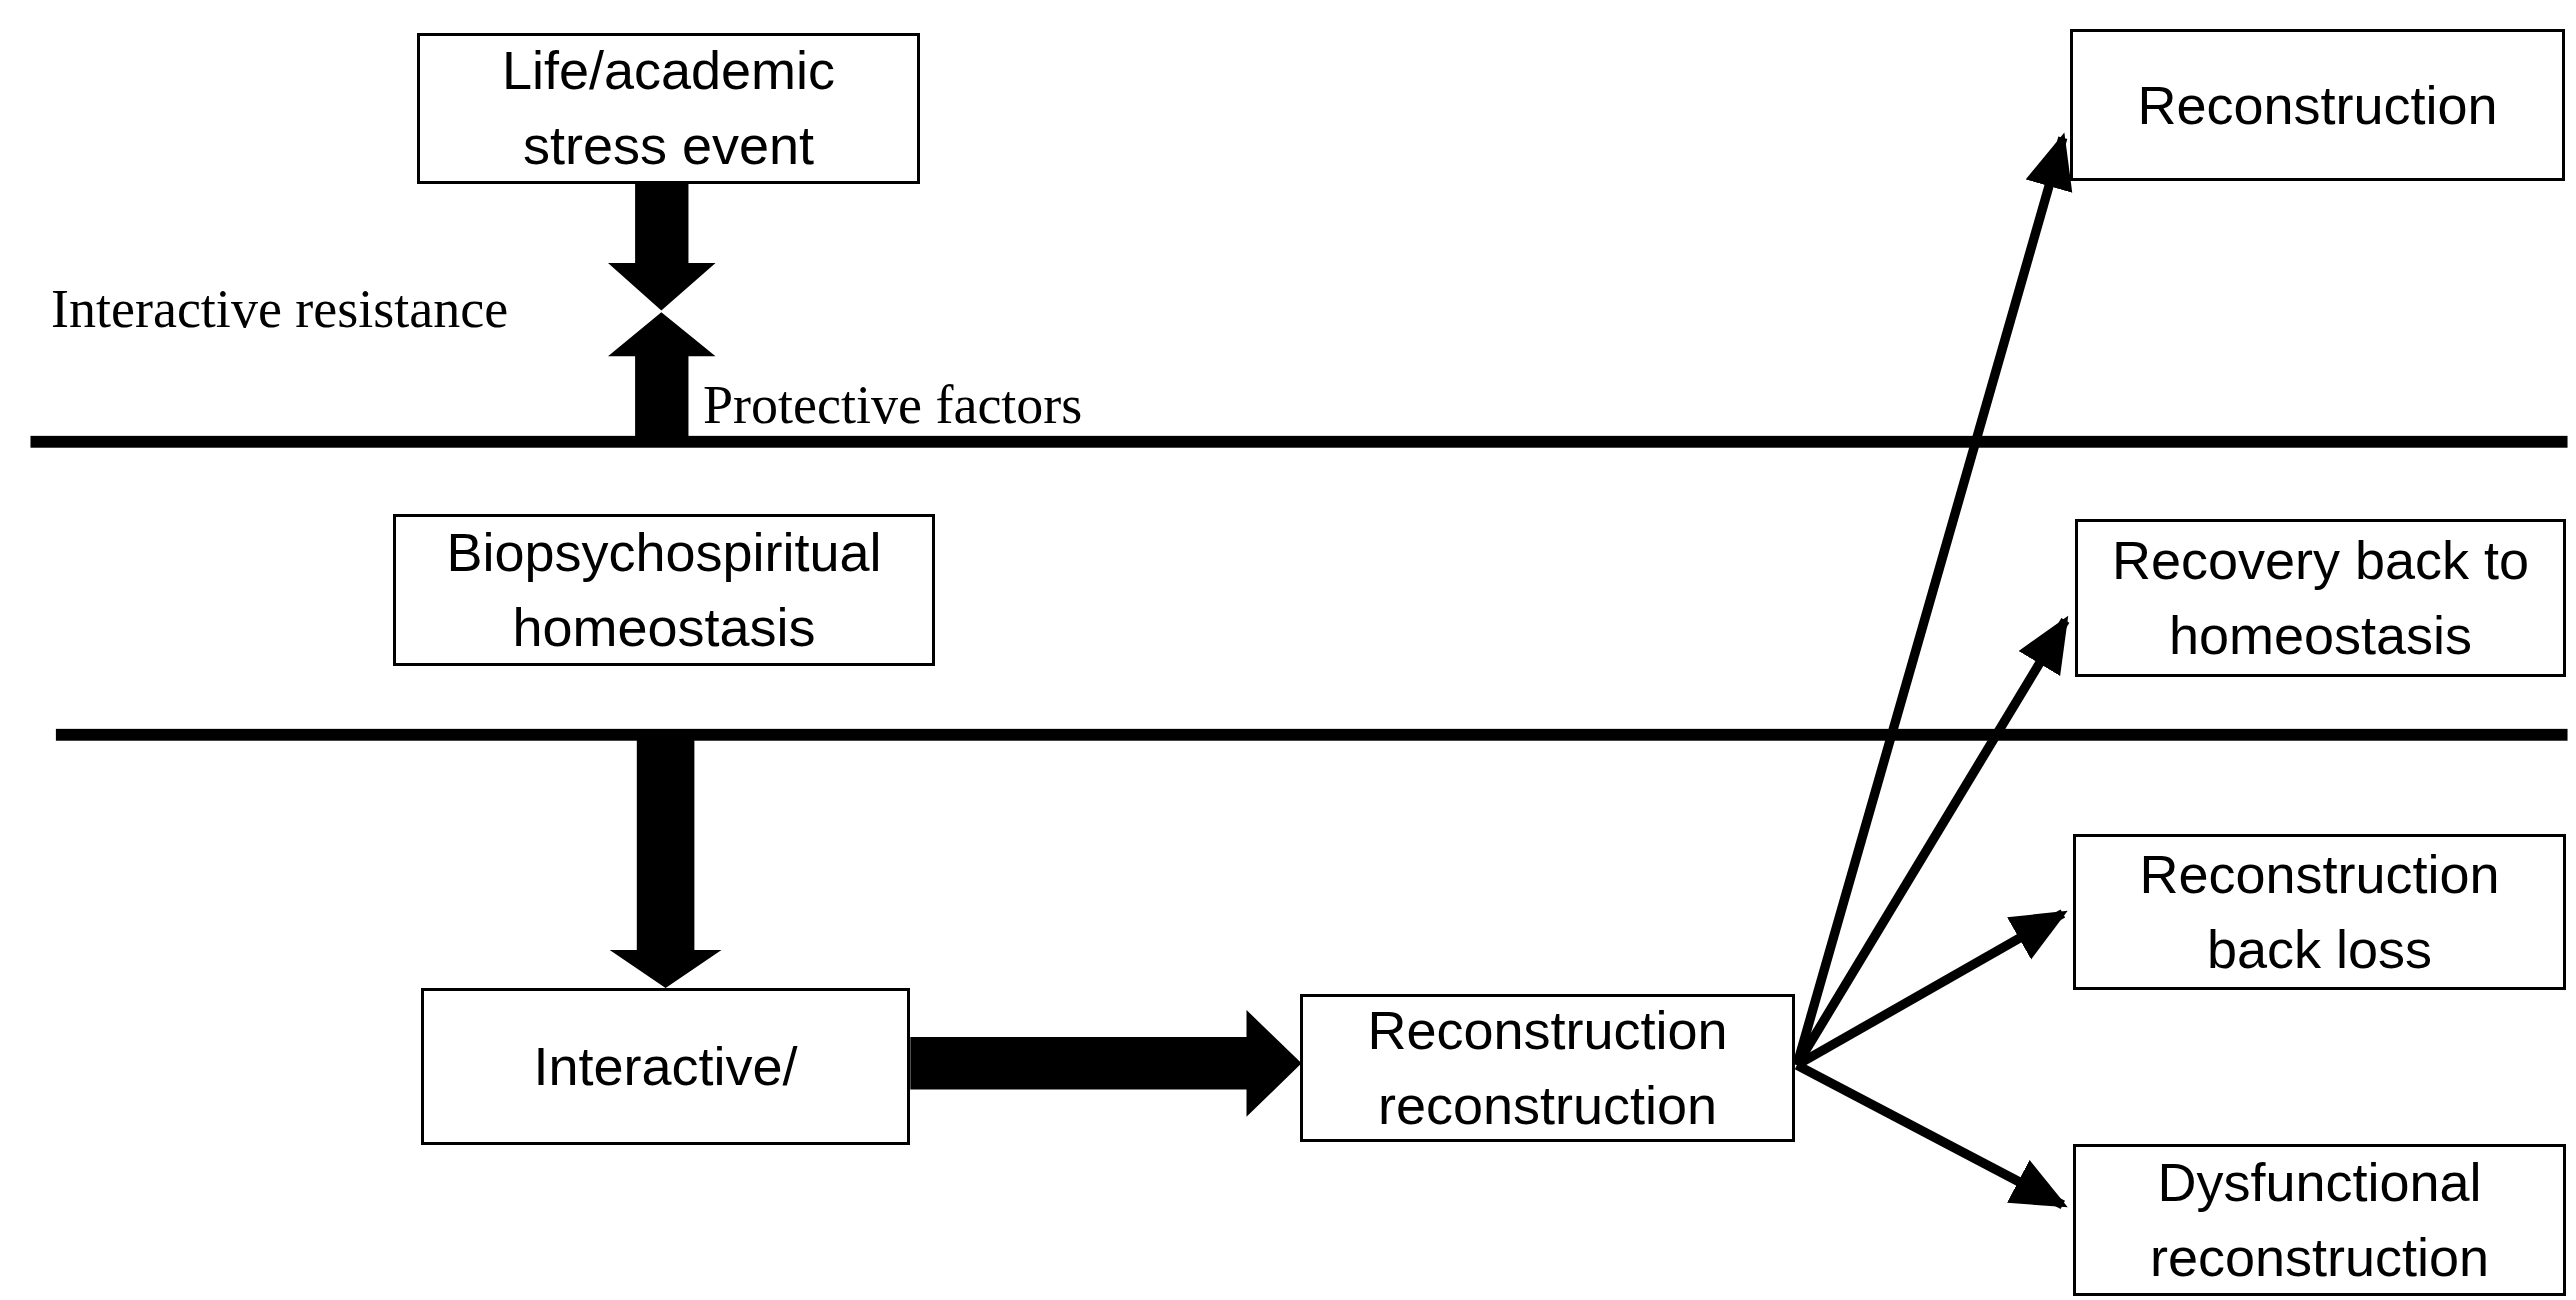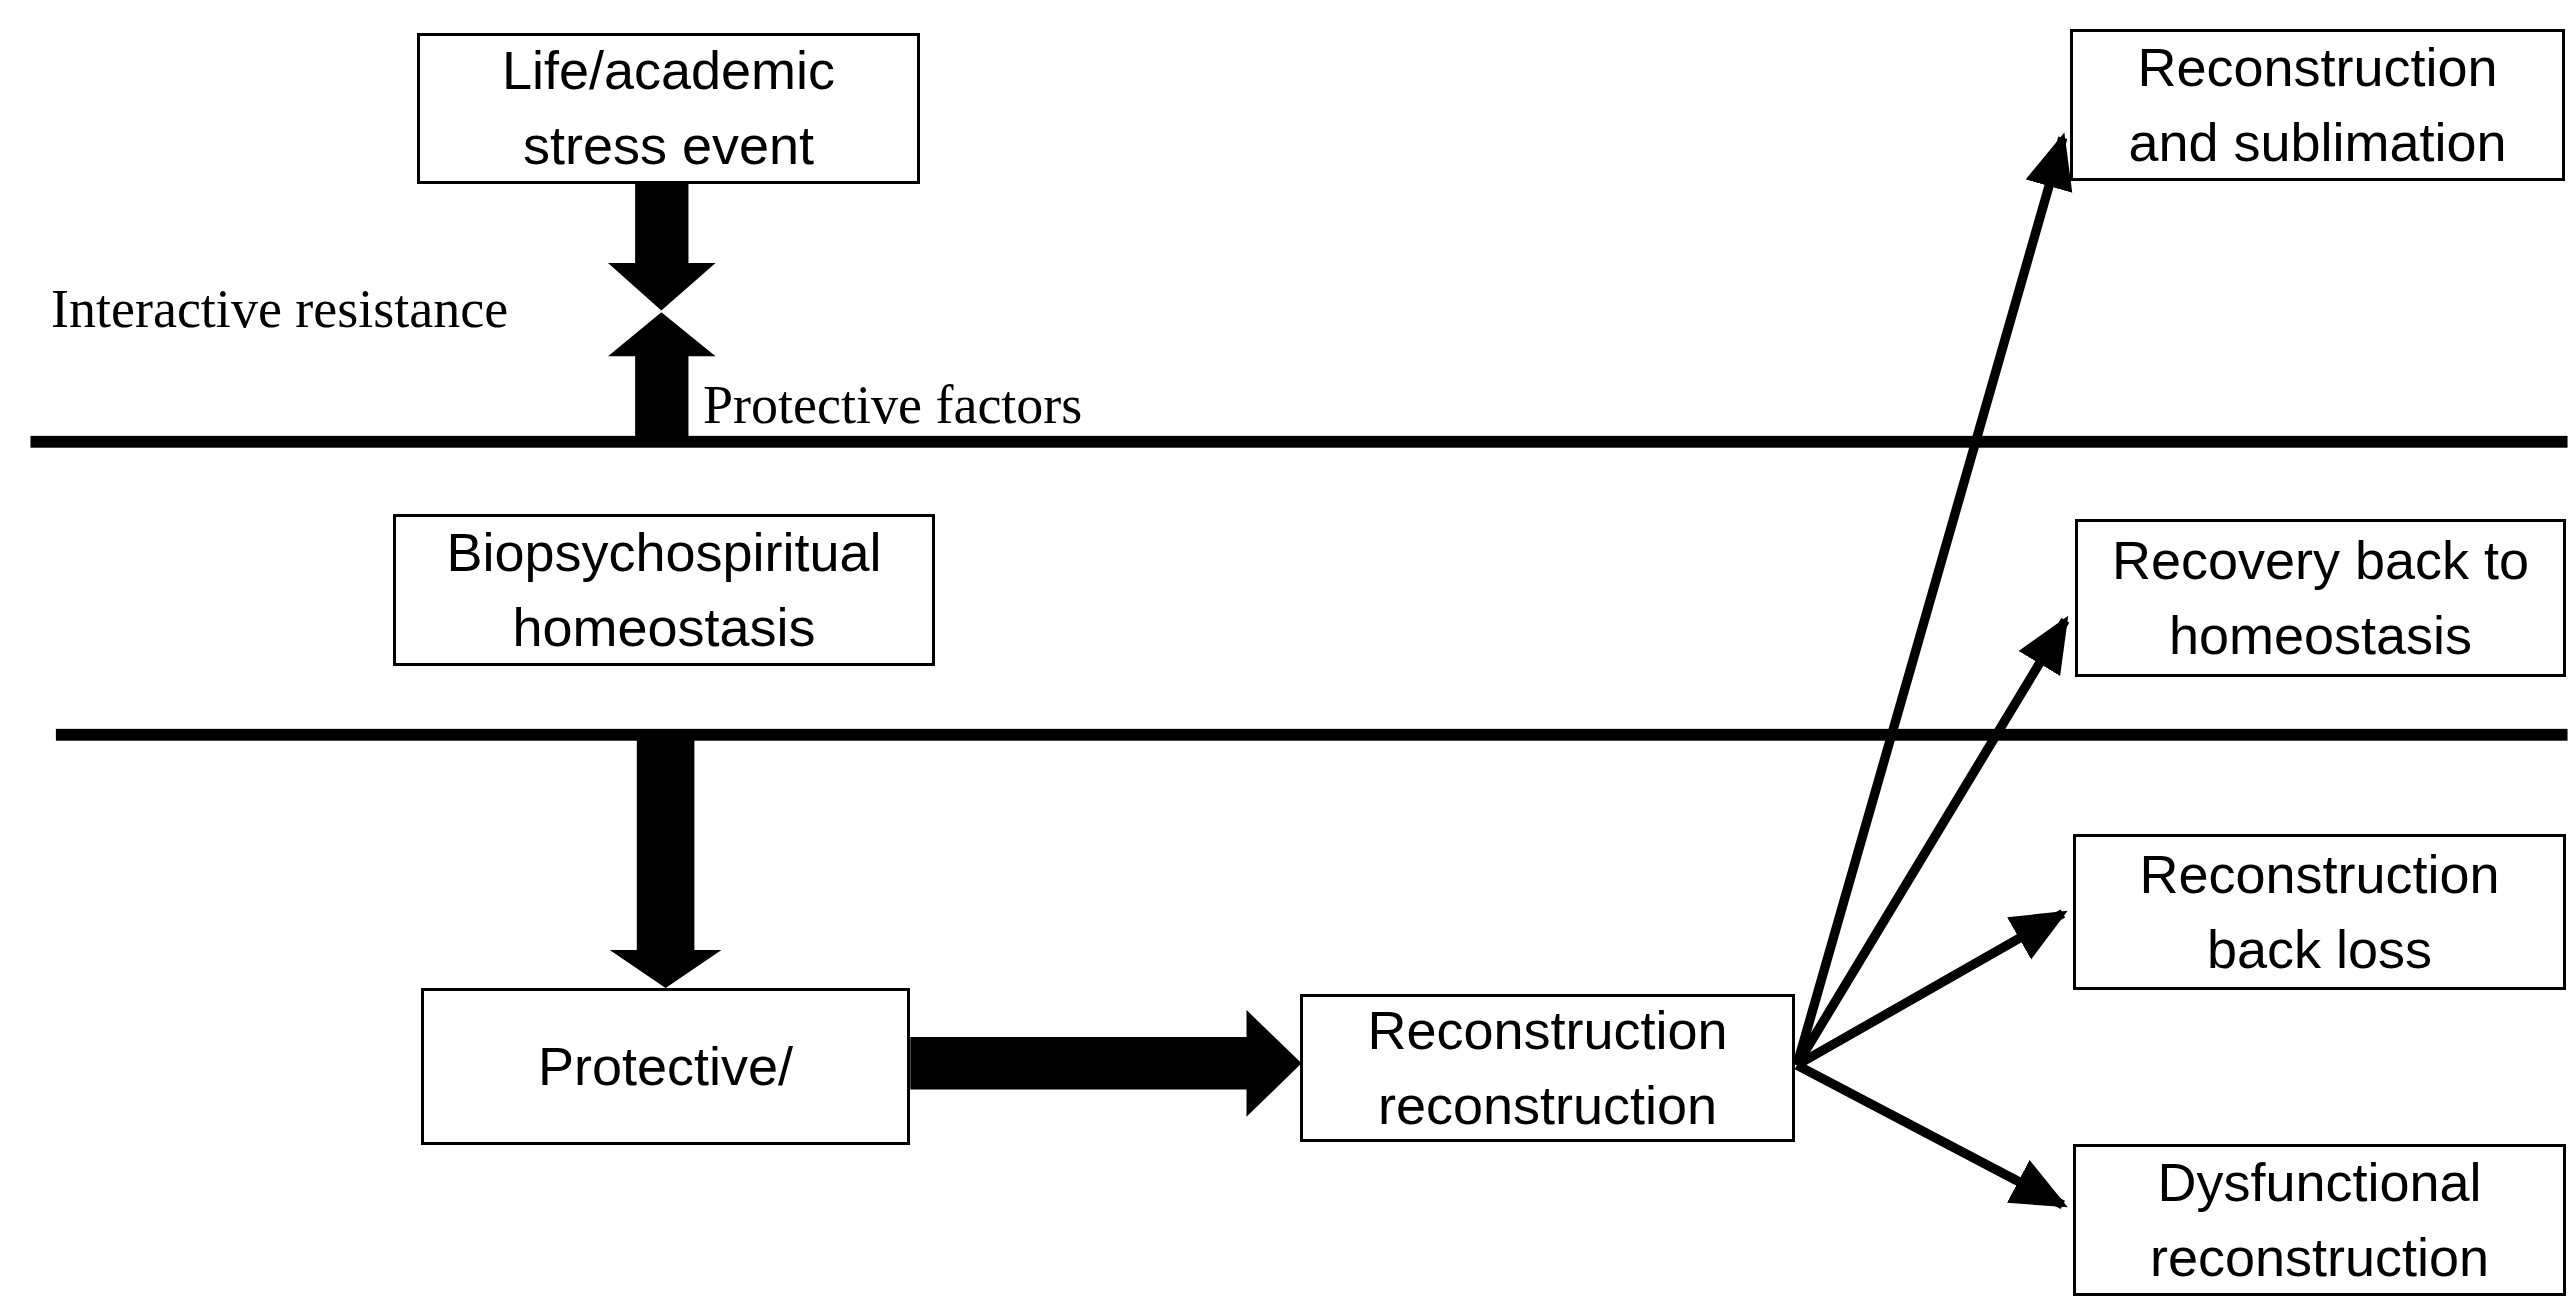--- a/index.html
+++ b/index.html
@@ -74,31 +74,30 @@
     <span>Life/academic</span>
     <span>stress event</span>
   </div>
 
   <div class="box" id="b-homeo">
     <span>Biopsychospiritual</span>
     <span>homeostasis</span>
   </div>
 
   <div class="box" id="b-imbal">
-    <span>Protective/</span>
+    <span>Interactive/</span>
   </div>
 
   <div class="box" id="b-psych">
     <span>Reconstruction</span>
     <span>reconstruction</span>
   </div>
 
   <div class="box" id="b-subl">
     <span>Reconstruction</span>
-    <span>and sublimation</span>
   </div>
 
   <div class="box" id="b-recov">
     <span>Recovery back to</span>
     <span>homeostasis</span>
   </div>
 
   <div class="box" id="b-loss">
     <span>Reconstruction</span>
     <span>back loss</span>

